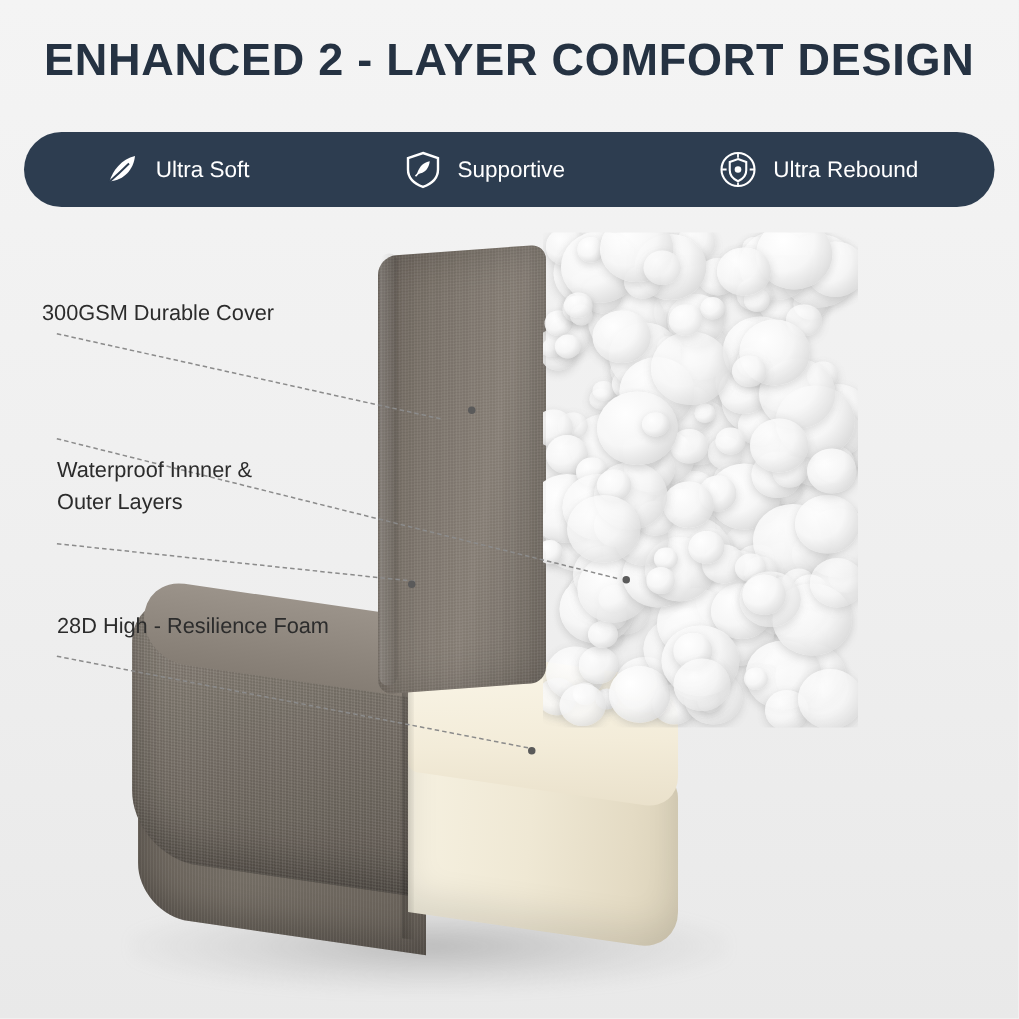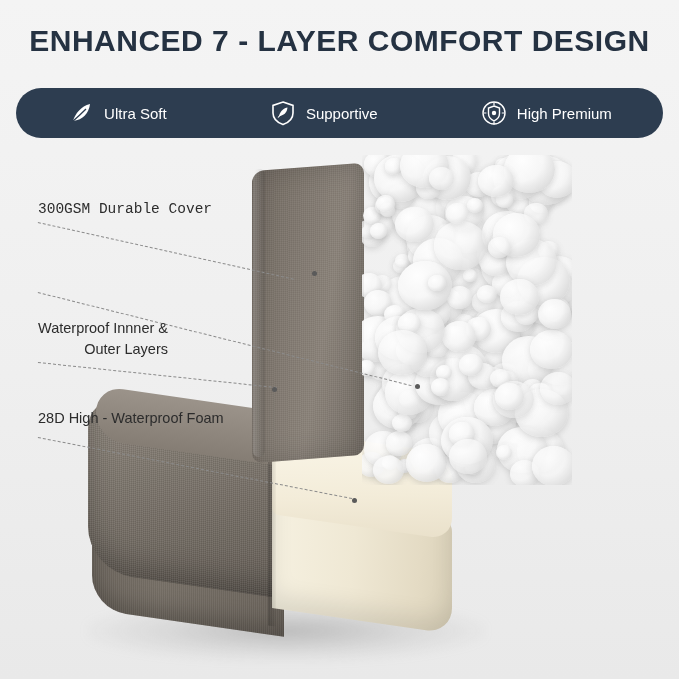--- a/index.html
+++ b/index.html
@@ -208,21 +208,21 @@
     width: 5px; height: 5px;
     border-radius: 50%;
     background: #5a5a5a;
   }
 </style>
 </head>
 <body>
 
 <div id="page">
 
-  <div class="title">ENHANCED 7 - LAYER COMFORT DESIGN</div>
+  <div class="title">ENHANCED 2 - LAYER COMFORT DESIGN</div>
 
   <div class="featurebar">
 
     <div class="feature">
       <span class="ficon">
         <svg width="28" height="28" viewBox="0 0 28 28">
           <path d="M23 5 C22 14 16 21 6 22 C8 15 14 7 23 5 Z" fill="#ffffff"></path>
           <path d="M5.5 22.5 C9 19.5 13.5 15.5 19 10" fill="none" stroke="#2d3d50" stroke-width="1.3"></path>
         </svg>
       </span>
@@ -242,21 +242,21 @@
 
     <div class="feature">
       <span class="ficon">
         <svg width="28" height="28" viewBox="0 0 28 28">
           <circle cx="14" cy="14" r="11" fill="none" stroke="#ffffff" stroke-width="1.4"></circle>
           <path d="M14 7 L19.5 9 V14.5 c0 4 -3 6.2 -5.5 7.3 C11.5 20.7 8.5 18.5 8.5 14.5 V9 Z" fill="none" stroke="#ffffff" stroke-width="1.4"></path>
           <circle cx="14" cy="14" r="2.2" fill="#ffffff"></circle>
           <path d="M14 3.2 v3 M14 22.6 v3 M3.4 14 h3 M21.8 14 h3" stroke="#ffffff" stroke-width="1.2"></path>
         </svg>
       </span>
-      <span class="flabel">High Premium</span>
+      <span class="flabel">Ultra Rebound</span>
     </div>
 
   </div>
 
   <div class="stage">
 
     <div class="shadow"></div>
 
     <div class="seat-front"></div>
     <div class="seat-fabric"></div>
@@ -489,18 +489,18 @@
 
   <div class="leader" style="left:38px; top:292px; width:385px; transform:rotate(14deg);"></div>
   <div class="dot" style="left:415px; top:384px;"></div>
 
   <div class="leader" style="left:38px; top:362px; width:240px; transform:rotate(6deg);"></div>
   <div class="dot" style="left:272px; top:387px;"></div>
 
   <div class="leader" style="left:38px; top:437px; width:320px; transform:rotate(11deg);"></div>
   <div class="dot" style="left:352px; top:498px;"></div>
 
-  <div class="callout" style="left:38px; top:199px;font-family:Liberation Mono, monospace;">300GSM Durable Cover</div>
-  <div class="callout" style="left:38px; top:318px;text-align:right;">Waterproof Innner &amp;
+  <div class="callout" style="left:28px; top:199px;">300GSM Durable Cover</div>
+  <div class="callout" style="left:38px; top:304px;">Waterproof Innner &amp;
 Outer Layers</div>
-  <div class="callout" style="left:38px; top:408px;">28D High - Waterproof Foam</div>
+  <div class="callout" style="left:38px; top:408px;">28D High - Resilience Foam</div>
 
 </div>
 
 </body></html>

